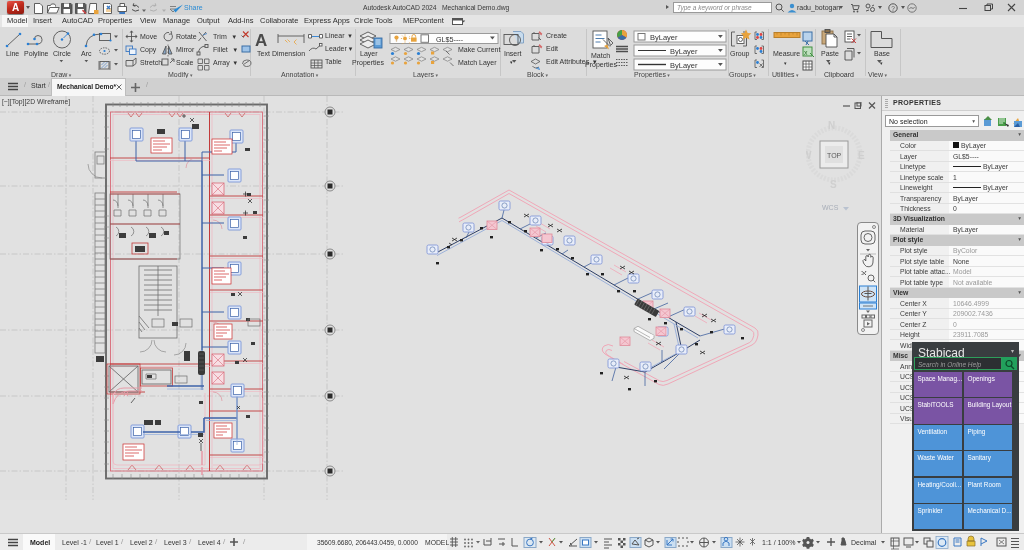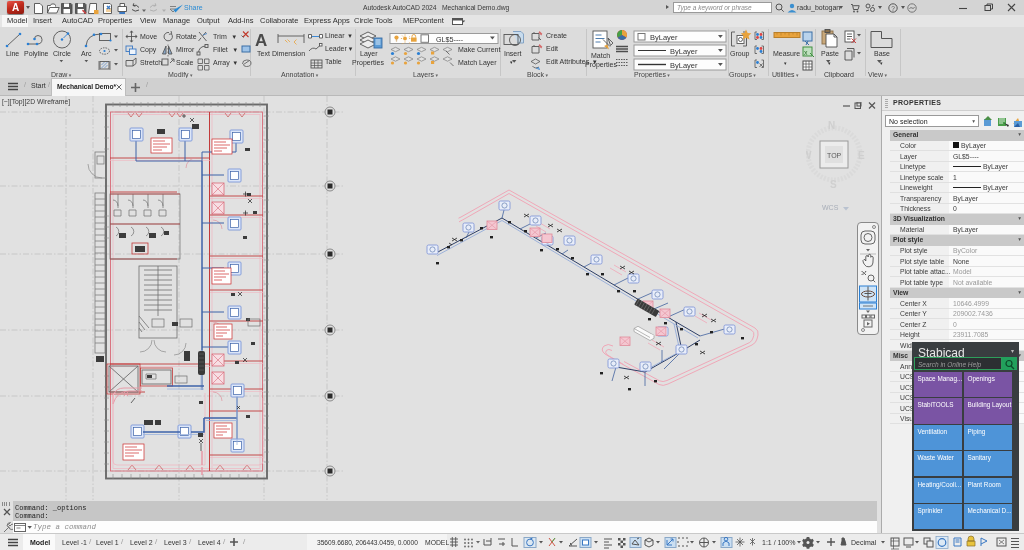--- a/index.html
+++ b/index.html
@@ -851,39 +851,20 @@
         <rect x="4" y="92" width="3.5" height="3" fill="none" stroke="#666"></rect>
         <rect x="8.5" y="92" width="3.5" height="3" fill="none" stroke="#666"></rect>
         <rect x="13" y="92" width="3.5" height="3" fill="none" stroke="#666"></rect>
         <rect x="6" y="97" width="8" height="7" fill="none" stroke="#666"></rect>
         <path d="M9 99 l3 1.8 -3 1.8z" fill="#666"></path>
         <circle cx="5" cy="107" r="1.5" fill="none" stroke="#888"></circle>
       </svg>
     </div>
   </div>
 
-  <div class="abs" id="cmdpanel">
-    <div class="abs" style="left:2px;top:2px;width:9px;height:4px;background-image:repeating-linear-gradient(90deg,#8a8a8a 0 1px,transparent 1px 2.2px);"></div>
-    <svg class="abs" style="left:3px;top:8px" width="9" height="9">
-        <path d="M1 1 l6 6 m0 -6 l-6 6" stroke="#555" stroke-width="1.3"></path>
-      </svg>
-    <svg class="abs" style="left:2px;top:22px" width="11" height="12">
-        <path d="M2 10 l5 -5 m0 0 a2.8 2.8 0 1 0 3 -3 l-2 2 -1.5 -1.5 2 -2 a3.5 3.5 0 0 0 -3.5 3.5z" stroke="#777" fill="none"></path>
-      </svg>
-    <div class="abs" style="left:13px;top:1px;width:864px;height:20px;background:#c6c6c6;"></div>
-    <div class="abs" style="left:15px;top:3.5px;font-family:'Liberation Mono',monospace;font-size:7px;color:#222;">Command: _options</div>
-    <div class="abs" style="left:15px;top:11.5px;font-family:'Liberation Mono',monospace;font-size:7px;color:#222;">Command:</div>
-    <div class="abs" style="left:13px;top:21px;width:864px;height:12px;background:#fdfdfd;"></div>
-    <svg class="abs" style="left:14px;top:23px" width="22" height="9">
-      <rect x="0.5" y="0.5" width="11" height="8" stroke="#666" fill="#fff"></rect>
-      <path d="M0.5 2.5 h11 M2.5 5 h4" stroke="#666" stroke-width="0.8"></path>
-      <path d="M13.5 3 l2.2 2.8 2.2 -2.8z" fill="#555"></path>
-    </svg>
-    <div class="abs" style="left:33px;top:23px;font-family:'Liberation Mono',monospace;font-size:7.5px;font-style:italic;color:#8f8f8f;">Type a command</div>
-  </div>
 
   <div class="abs" id="statusbar">
     <svg class="abs" style="left:8px;top:4px" width="12" height="10">
         <path d="M0 1.5 h10 M0 4.5 h10 M0 7.5 h10" stroke="#444" stroke-width="1.6"></path>
       </svg>
     <div class="abs" style="left:23px;top:0;width:32px;height:17px;background:#fafafa;"></div>
     <div class="abs" style="left:30px;top:4.5px;font-size:7px;font-weight:bold;color:#222;">Model</div>
     <div class="abs" style="left:89px;top:3px;font-size:8px;color:#9a9a9a;">/</div>
     <div class="abs" style="left:62px;top:4.5px;font-size:7px;color:#333;">Level -1</div>
     <div class="abs" style="left:121px;top:3px;font-size:8px;color:#9a9a9a;">/</div>

